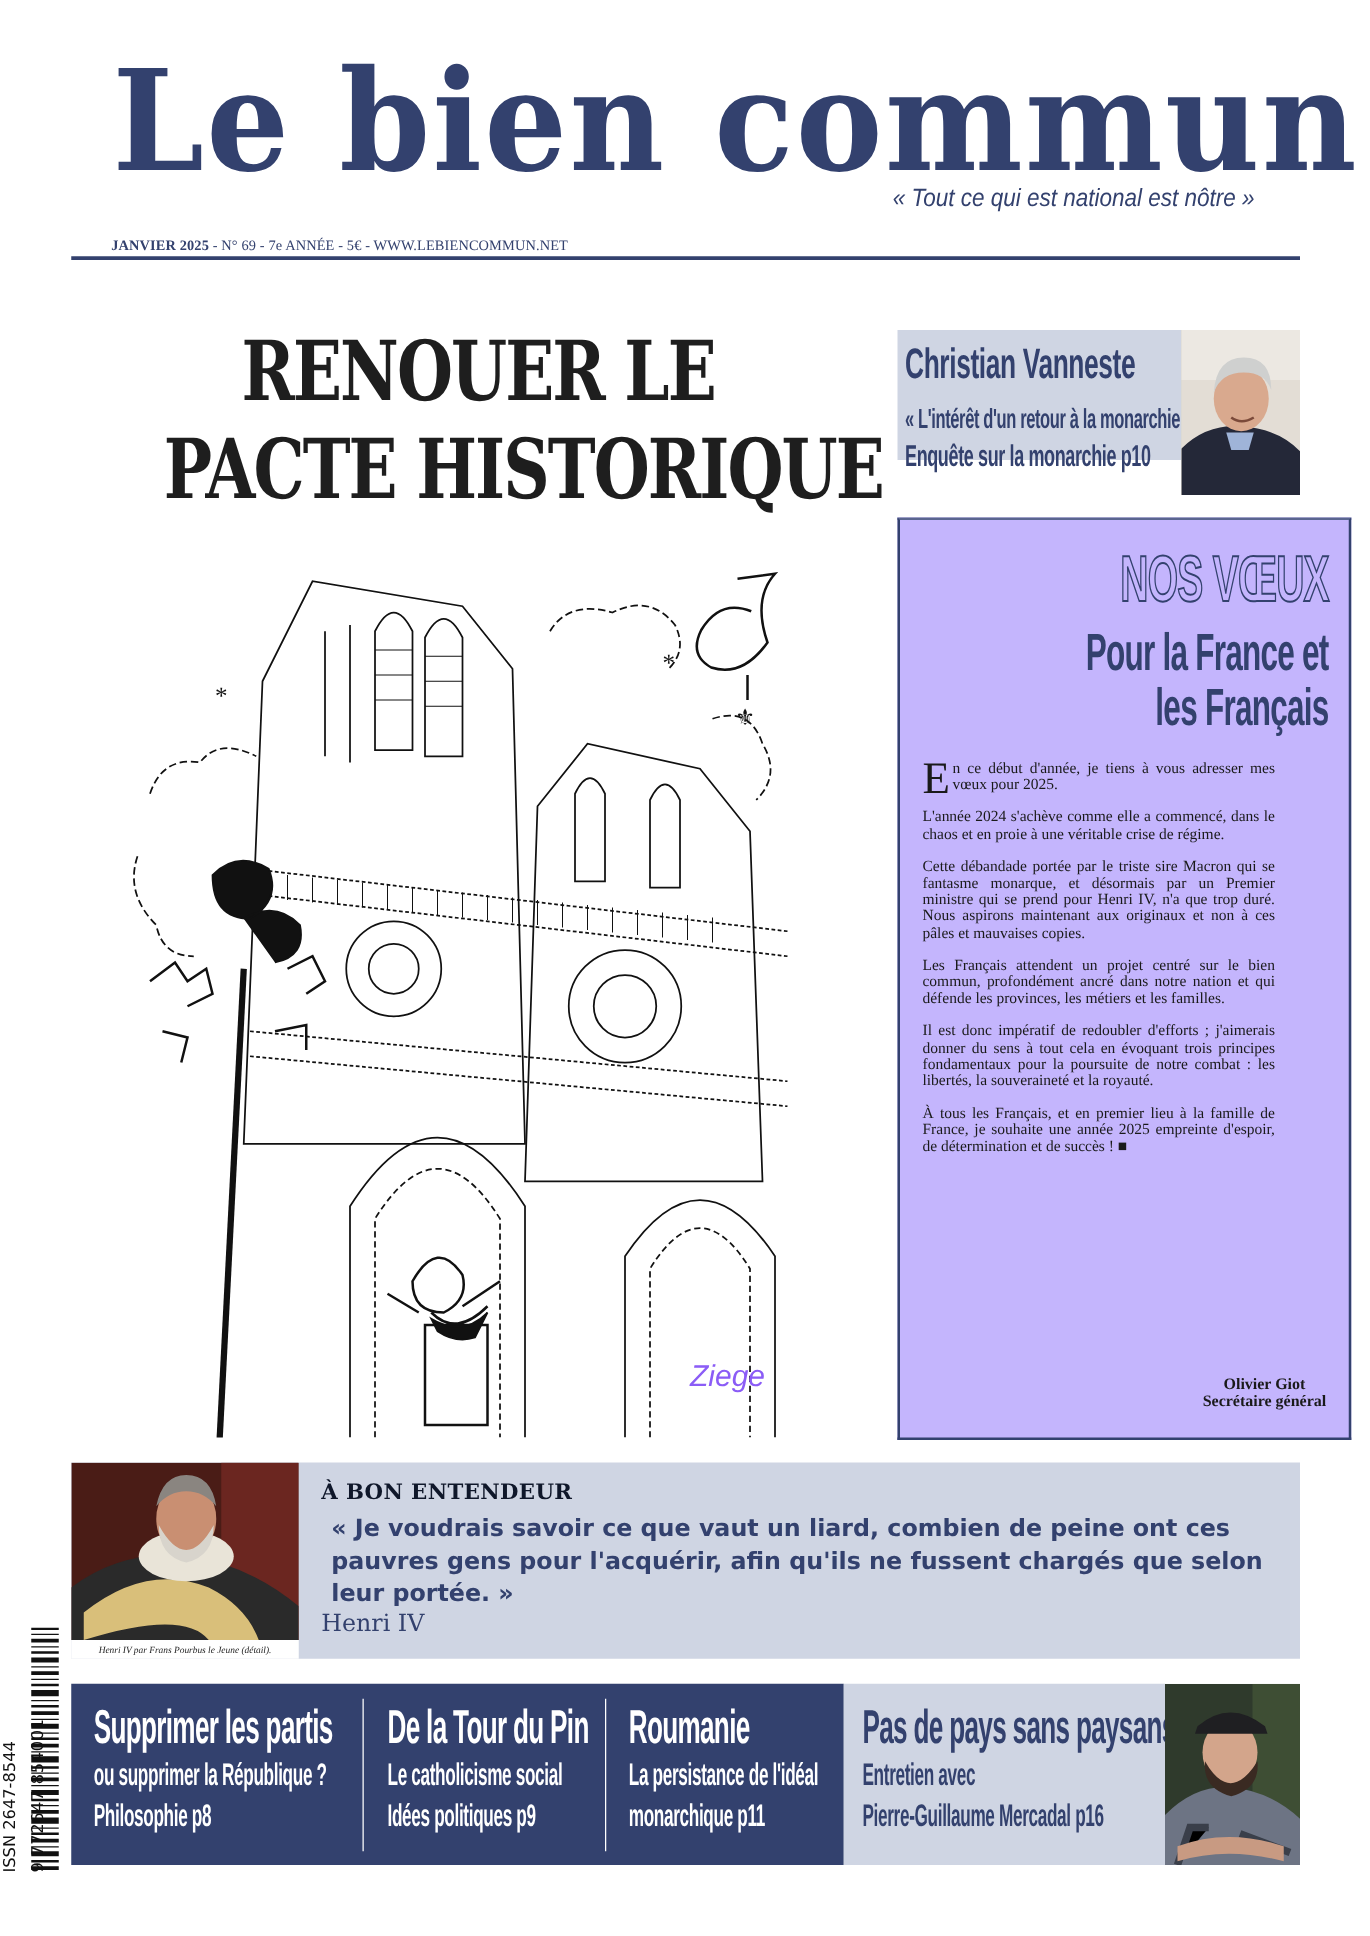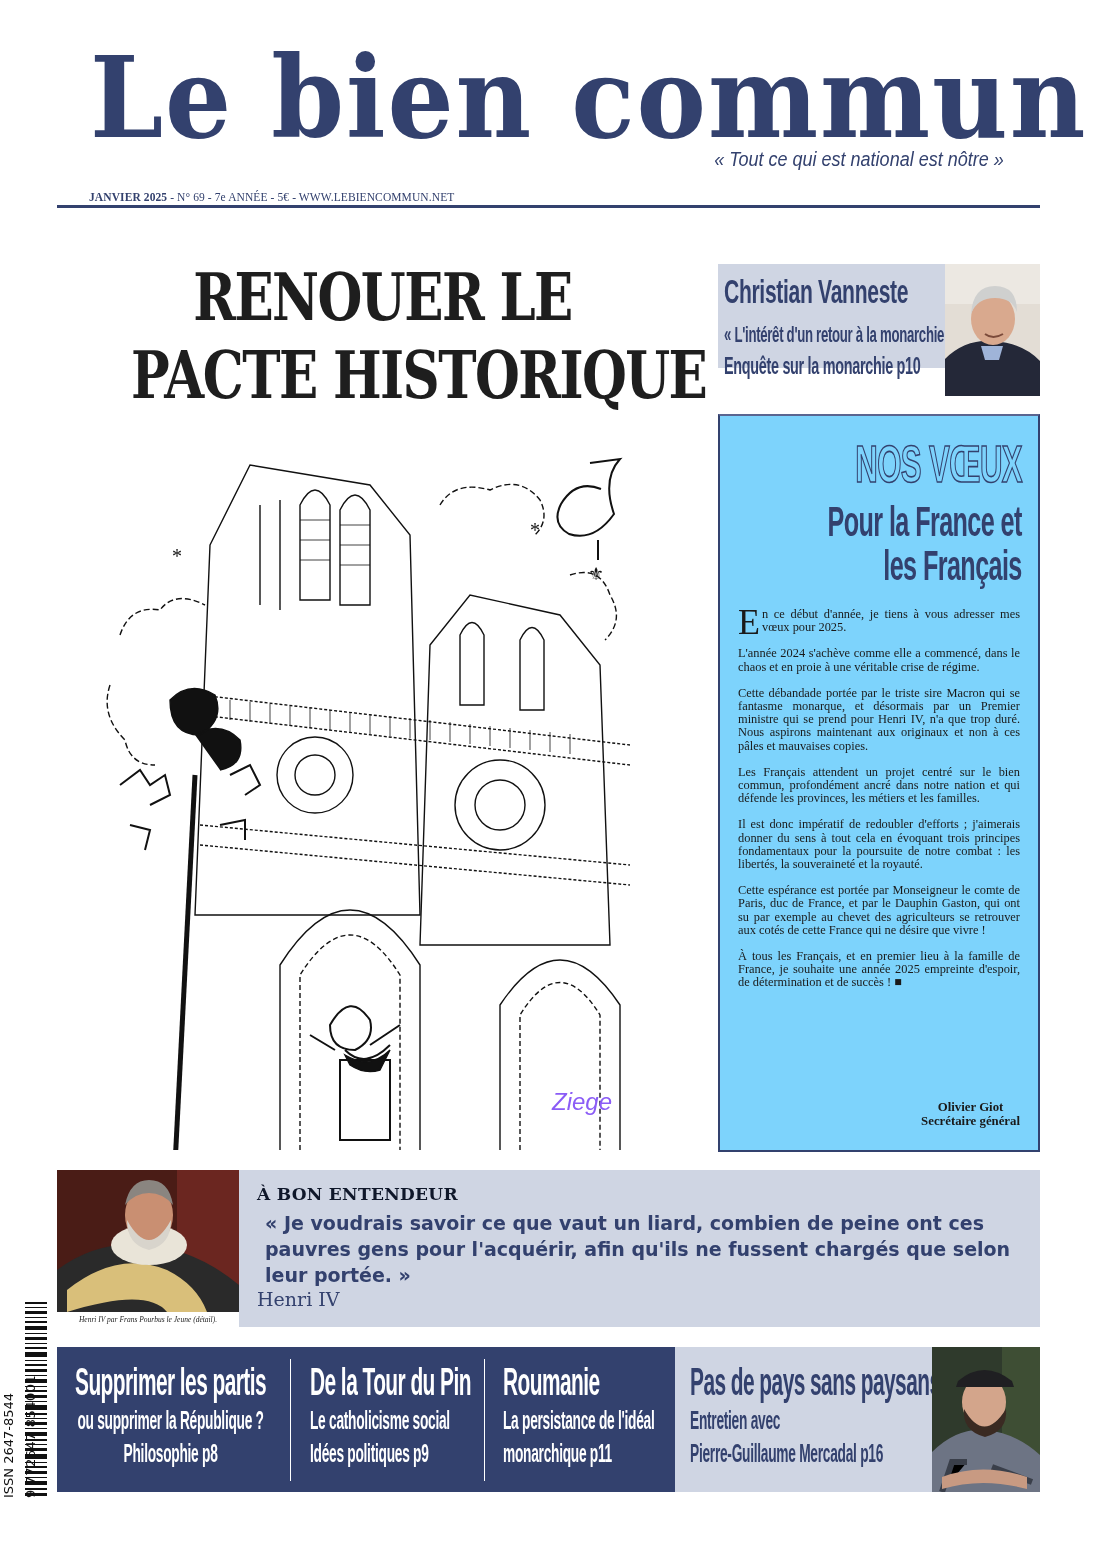--- a/index.html
+++ b/index.html
@@ -20,21 +20,21 @@
   .illustration { left: 100px; top: 445px; width: 590px; height: 705px; }
   .signature { left: 552px; top: 1088px; font-family: Liberation Sans, sans-serif; font-style: italic; font-size: 24px; color: #8b5cf6; }
 
   
   .teaser-box { left: 718px; top: 264px; width: 322px; height: 104px; background: #cfd5e3; }
   .teaser-title { left: 6px; top: 8px; font-family: "Liberation Sans", sans-serif; font-weight: bold; font-size: 34px; color: #33416e; transform: scaleX(0.62); transform-origin: left top; white-space: nowrap; letter-spacing: -0.5px; }
   .teaser-line { font-family: "Liberation Sans", sans-serif; font-weight: bold; color: #33416e; transform: scaleX(0.6); transform-origin: left top; white-space: nowrap; letter-spacing: -0.5px; }
   .photo { overflow: hidden; }
 
   
-  .voeux-box { left: 718px; top: 414px; width: 318px; height: 734px; border: 2px solid #33416e; border-top-color: #5a6590; background: #7dd3fc; }
+  .voeux-box { left: 718px; top: 414px; width: 318px; height: 734px; border: 2px solid #33416e; border-top-color: #5a6590; background: #c4b5fd; padding-left: 41px; }
   .voeux-title { right: 16px; top: 18px; font-family: "Liberation Sans", sans-serif; font-weight: bold; font-size: 52px; color: transparent; -webkit-text-stroke: 1.6px #33416e; transform: scaleX(0.6); transform-origin: right top; white-space: nowrap; letter-spacing: -1px; }
   .voeux-sub { right: 16px; top: 84px; text-align: right; font-family: "Liberation Sans", sans-serif; font-weight: bold; font-size: 42px; line-height: 44px; color: #33416e; transform: scaleX(0.6); transform-origin: right top; white-space: nowrap; letter-spacing: -1px; }
   .voeux-body { left: 18px; top: 192px; width: 282px; font-family: "Liberation Serif", serif; font-size: 12.4px; line-height: 13.2px; color: #1a1a1a; text-align: justify; }
   .voeux-body p { margin: 0 0 13px 0; }
   .dropcap { float: left; font-size: 36px; line-height: 28px; margin: 0 2px 0 0; }
   .signoff { right: 18px; top: 684px; text-align: center; font-family: "Liberation Serif", serif; font-weight: bold; font-size: 12.8px; line-height: 14px; }
 
   
   .quote-band { left: 57px; top: 1170px; width: 983px; height: 157px; background: #cfd5e3; }
   .quote-photo { left: 0; top: 0; width: 182px; height: 142px; overflow: hidden; }
@@ -131,21 +131,20 @@
   <div class="abs voeux-sub">
     <div>Pour la France et</div>
     <div>les Français</div>
   </div>
   <div class="abs voeux-body">
     <p><span class="dropcap">E</span><span>n ce début d'année, je tiens à vous adresser mes vœux pour 2025.</span></p>
     <p>L'année 2024 s'achève comme elle a commencé, dans le chaos et en proie à une véritable crise de régime.</p>
     <p>Cette débandade portée par le triste sire Macron qui se fantasme monarque, et désormais par un Premier ministre qui se prend pour Henri IV, n'a que trop duré. Nous aspirons maintenant aux originaux et non à ces pâles et mauvaises copies.</p>
     <p>Les Français attendent un projet centré sur le bien commun, profondément ancré dans notre nation et qui défende les provinces, les métiers et les familles.</p>
     <p>Il est donc impératif de redoubler d'efforts ; j'aimerais donner du sens à tout cela en évoquant trois principes fondamentaux pour la poursuite de notre combat : les libertés, la souveraineté et la royauté.</p>
-    <p>Cette espérance est portée par Monseigneur le comte de Paris, duc de France, et par le Dauphin Gaston, qui ont su par exemple au chevet des agriculteurs se retrouver aux cotés de cette France qui ne désire que vivre !</p>
     <p>À tous les Français, et en premier lieu à la famille de France, je souhaite une année 2025 empreinte d'espoir, de détermination et de succès ! ■</p>
   </div>
   <div class="abs signoff">
     <div>Olivier Giot</div>
     <div>Secrétaire général</div>
   </div>
 </div>
 
 <div class="abs quote-band">
   <div class="abs quote-photo">
@@ -209,21 +208,21 @@
     </g>
   </svg>
   <div class="abs" style="left:0; top:196px; transform: rotate(-90deg); transform-origin: left top; font-family:'DejaVu Sans', sans-serif; font-size:13px; white-space:nowrap; color:#111; line-height:12px;">ISSN 2647-8544</div>
   <div class="abs" style="left:22px; top:196px; width:1px; transform: rotate(-90deg); transform-origin: left top; font-family:'DejaVu Sans', sans-serif; font-size:13px; white-space:nowrap; color:#111; line-height:12px; letter-spacing:0.5px;">9 772647 854001</div>
 </div>
 
 <div class="abs bottom-band">
   <div class="abs dark-panel"></div>
   <div class="abs light-panel"></div>
 
-  <div class="abs" style="left:18px; top:14px;text-align:center;">
+  <div class="abs" style="left:18px; top:14px;">
     <div class="b-title white">Supprimer les partis</div>
     <div class="b-sub white" style="margin-top:2px;">ou supprimer la République ?</div>
     <div class="b-sub white" style="margin-top:4px;">Philosophie  p8</div>
   </div>
   <div class="abs col-div" style="left:233px;"></div>
 
   <div class="abs" style="left:253px; top:14px;">
     <div class="b-title white">De la Tour du Pin</div>
     <div class="b-sub white" style="margin-top:2px;">Le catholicisme social</div>
     <div class="b-sub white" style="margin-top:4px;">Idées politiques  p9</div>

